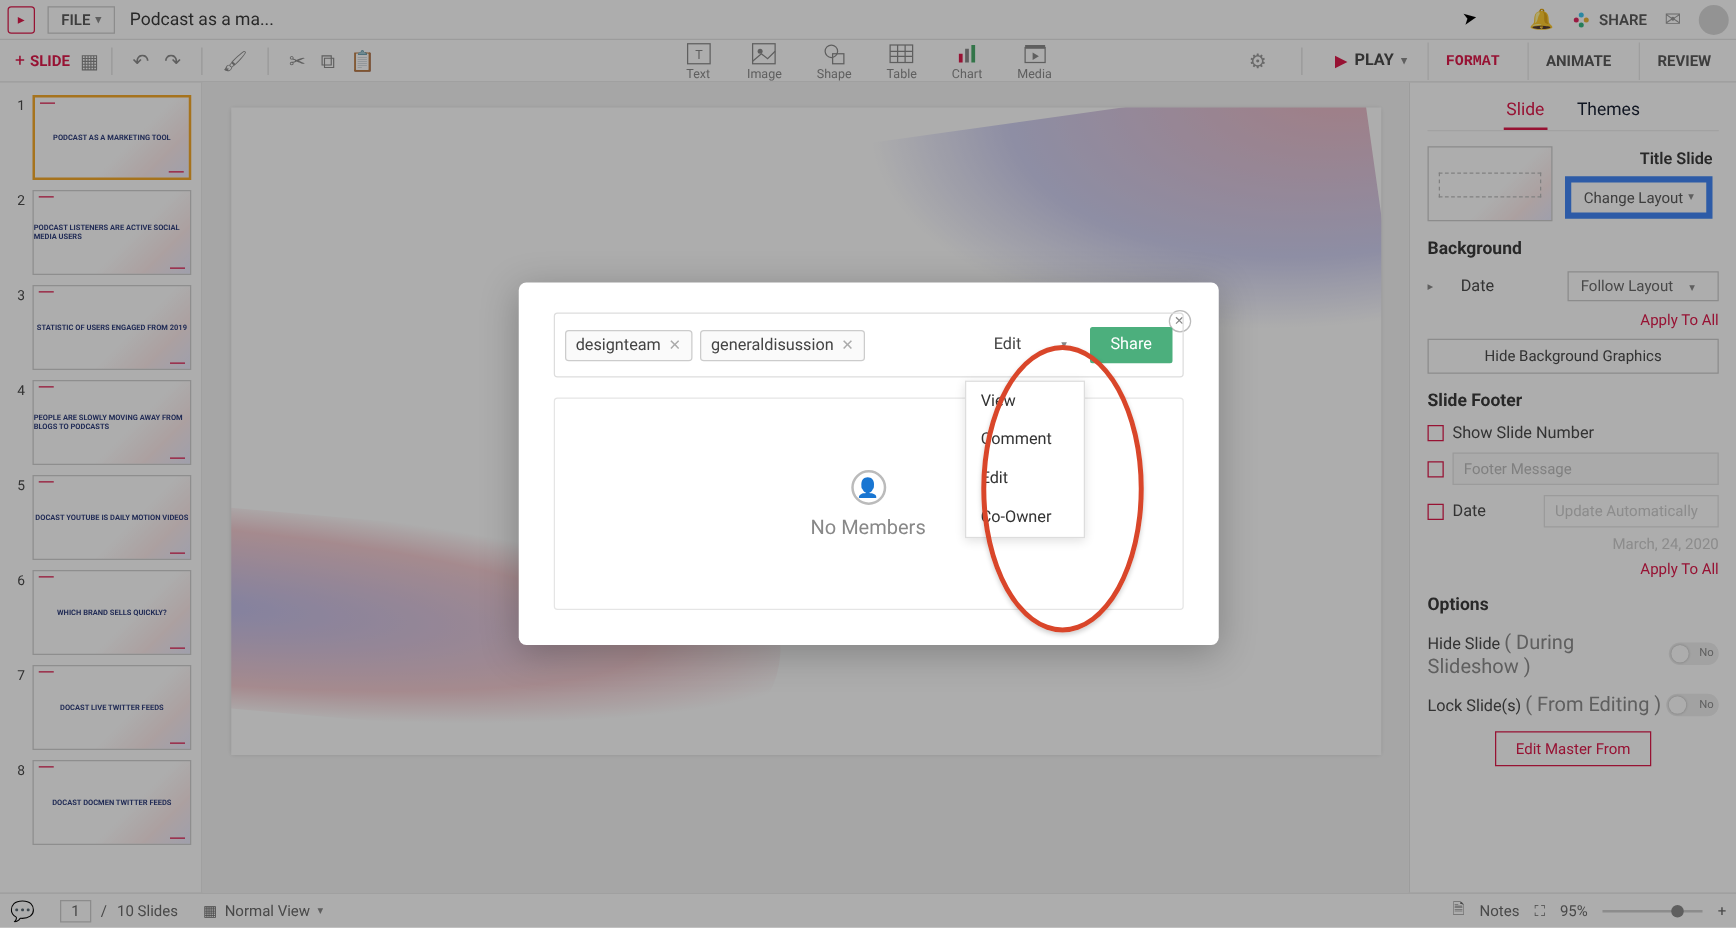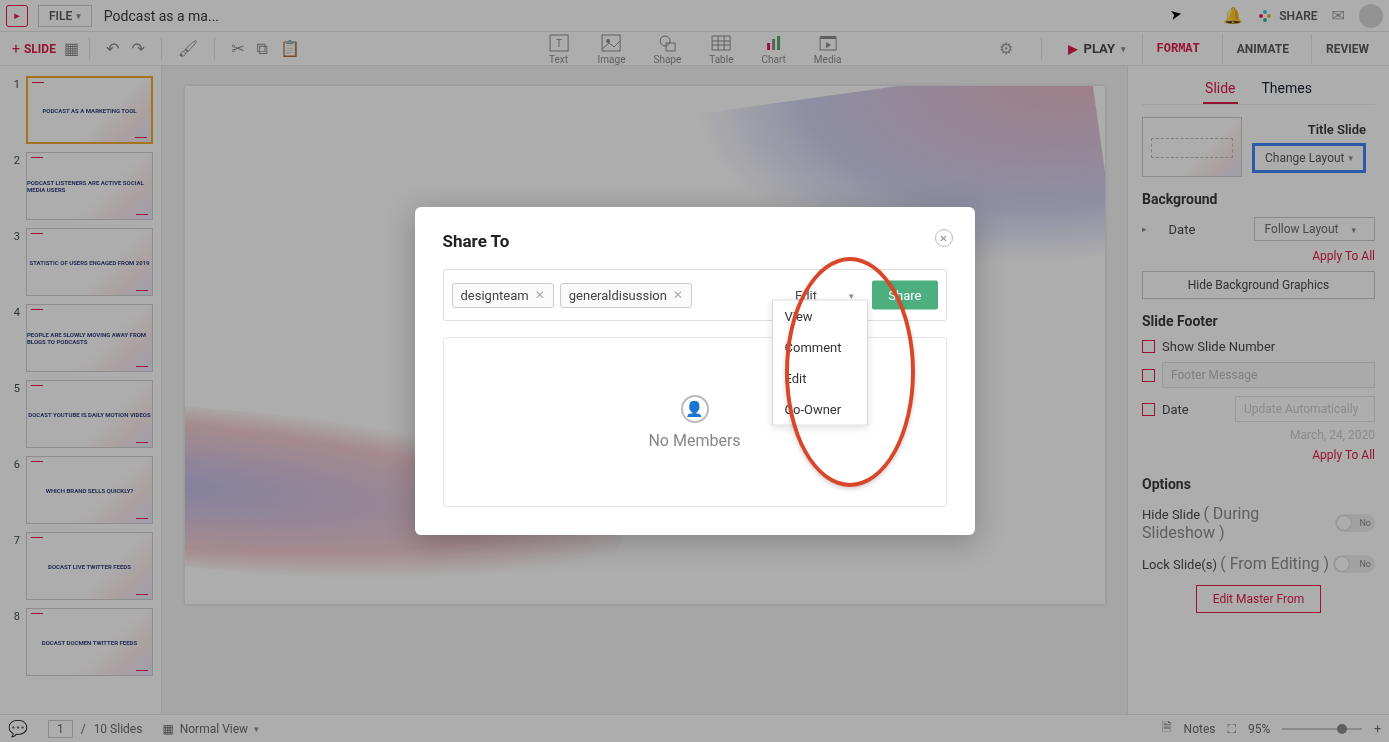--- a/index.html
+++ b/index.html
@@ -53,21 +53,21 @@
 
 
 .right-panel { width: 262px; border-left: 1px solid #e5e5e5; overflow-y: auto; padding: 8px 14px; font-size: 13px; color: #444; }
 .rp-tabs { display: flex; justify-content: center; gap: 22px; border-bottom: 1px solid #eee; margin-bottom: 12px; }
 .rp-tab { padding: 6px 2px; font-size: 14px; color: #0f172a; cursor: pointer; }
 .rp-tab.active { color: #d14; border-bottom: 2px solid #d14; }
 .rp-row { display: flex; align-items: center; margin-bottom: 12px; gap: 10px; }
 .layout-thumb { width: 100px; height: 60px; border: 1px solid #ccc; background: linear-gradient(135deg,#fff 58%, #fdecec 80%, #eaeafd); position: relative; }
 .layout-thumb::after { content:''; position:absolute; left:8px; right:8px; top:20px; height:18px; border: 1px dashed #bbb; }
 .slide-name { font-size: 13px; font-weight: 600; color: #333; text-align: right; }
-.chg-layout { border: 3px solid #3b82f6; padding: 5px 10px; font-size: 12px; color: #555; margin-top: 6px; cursor: pointer; display: inline-flex; align-items: center; gap: 4px; }
+.chg-layout { border: 5px solid #3b82f6; padding: 5px 10px; font-size: 12px; color: #555; margin-top: 6px; cursor: pointer; display: inline-flex; align-items: center; gap: 4px; }
 .section-head { font-size: 14px; font-weight: 700; color: #333; margin: 14px 0 10px; }
 .fill-row { display: flex; align-items: center; gap: 8px; margin-bottom: 8px; }
 .fill-label { margin-left: 14px; }
 .fill-sel { border: 1px solid #ccc; padding: 4px 18px 4px 10px; font-size: 12px; color: #666; cursor: pointer; margin-left: auto; position: relative; }
 .apply-all { color: #d14; font-size: 12px; text-align: right; margin-bottom: 8px; cursor: pointer; }
 .hide-bg-btn { border: 1px solid #ccc; padding: 6px 16px; text-align: center; font-size: 12px; width: 100%; cursor: pointer; margin-top: 6px; }
 .chk-row { display: flex; align-items: center; gap: 7px; margin: 8px 0; font-size: 13px; color: #444; }
 .chk { width: 13px; height: 13px; border: 1.5px solid #d14; }
 .footer-input { border: 1px solid #e3e3e3; padding: 5px 8px; font-size: 12px; color: #bbb; flex:1; }
 .toggle { width: 42px; height: 18px; border-radius: 9px; background: #eee; display: flex; align-items: center; justify-content: flex-end; padding: 0 4px; font-size: 9px; color: #888; position: relative; }
@@ -92,21 +92,21 @@
 .modal-close { position: absolute; top: 22px; right: 22px; width: 18px; height: 18px; border: 1px solid #bbb; border-radius: 50%; display: flex; align-items: center; justify-content: center; font-size: 10px; color: #888; cursor: pointer; }
 .share-box { border: 1px solid #ddd; border-radius: 3px; padding: 8px; display: flex; flex-wrap: wrap; align-items: center; gap: 6px; margin-bottom: 16px; min-height: 52px; position: relative; }
 .tag { border: 1px solid #ccc; border-radius: 3px; padding: 4px 8px; font-size: 13px; color: #444; display: flex; align-items: center; gap: 6px; background: #fafafa; }
 .tag-x { color: #aaa; cursor: pointer; font-size: 12px; }
 .perm-select { position: absolute; right: 78px; top: 50%; transform: translateY(-50%); font-size: 13px; color: #444; padding: 4px 14px 4px 8px; cursor: pointer; display: flex; align-items: center; gap: 32px; }
 .share-go { position: absolute; right: 8px; top: 50%; transform: translateY(-50%); background: #4caf7d; color: #fff; border: none; padding: 7px 16px; font-size: 13px; border-radius: 2px; cursor: pointer; }
 .members-box { border: 1px solid #e5e5e5; border-radius: 3px; min-height: 170px; display: flex; flex-direction: column; align-items: center; justify-content: center; color: #888; gap: 8px; }
 .member-icon { width: 28px; height: 28px; border: 2px solid #bbb; border-radius: 50%; display: flex; align-items: center; justify-content: center; color: #bbb; font-size: 15px; }
 
 
-.perm-dropdown { position: absolute; top: 16px; right: 0; width: 96px; background: #fff; border: 1px solid #ddd; box-shadow: 0 2px 8px rgba(0,0,0,0.12); z-index: 5; }
+.perm-dropdown { position: absolute; top: 40px; right: 0; width: 96px; background: #fff; border: 1px solid #ddd; box-shadow: 0 2px 8px rgba(0,0,0,0.12); z-index: 5; }
 .perm-item { padding: 8px 12px; font-size: 13px; color: #333; cursor: pointer; }
 
 
 .ann-circle { position: absolute; width: 130px; height: 230px; border: 4px solid #d9462a; border-radius: 50%; pointer-events: none; box-shadow: 0 2px 4px rgba(0,0,0,0.2); }
 
 .cursor-arrow { position: absolute; top: 6px; left: 1170px; font-size: 14px; color: #000; pointer-events: none; transform: rotate(-10deg); }
 
 .caret-dn { font-size: 9px; color: #888; }
 svg { display: block; }
 </style>
@@ -356,21 +356,20 @@
     <span>95%</span>
     <div class="zoom-track">
         <div class="zoom-knob"></div>
       </div>
     <span>+</span>
   </div>
 </div>
 
 <div class="overlay">
   <div class="modal">
-    <div class="modal-title">Share To</div>
     <div class="modal-close">✕</div>
 
     <div class="share-box">
       <div class="tag">
         <span>designteam</span>
         <span class="tag-x">✕</span>
       </div>
       <div class="tag">
         <span>generaldisussion</span>
         <span class="tag-x">✕</span>

